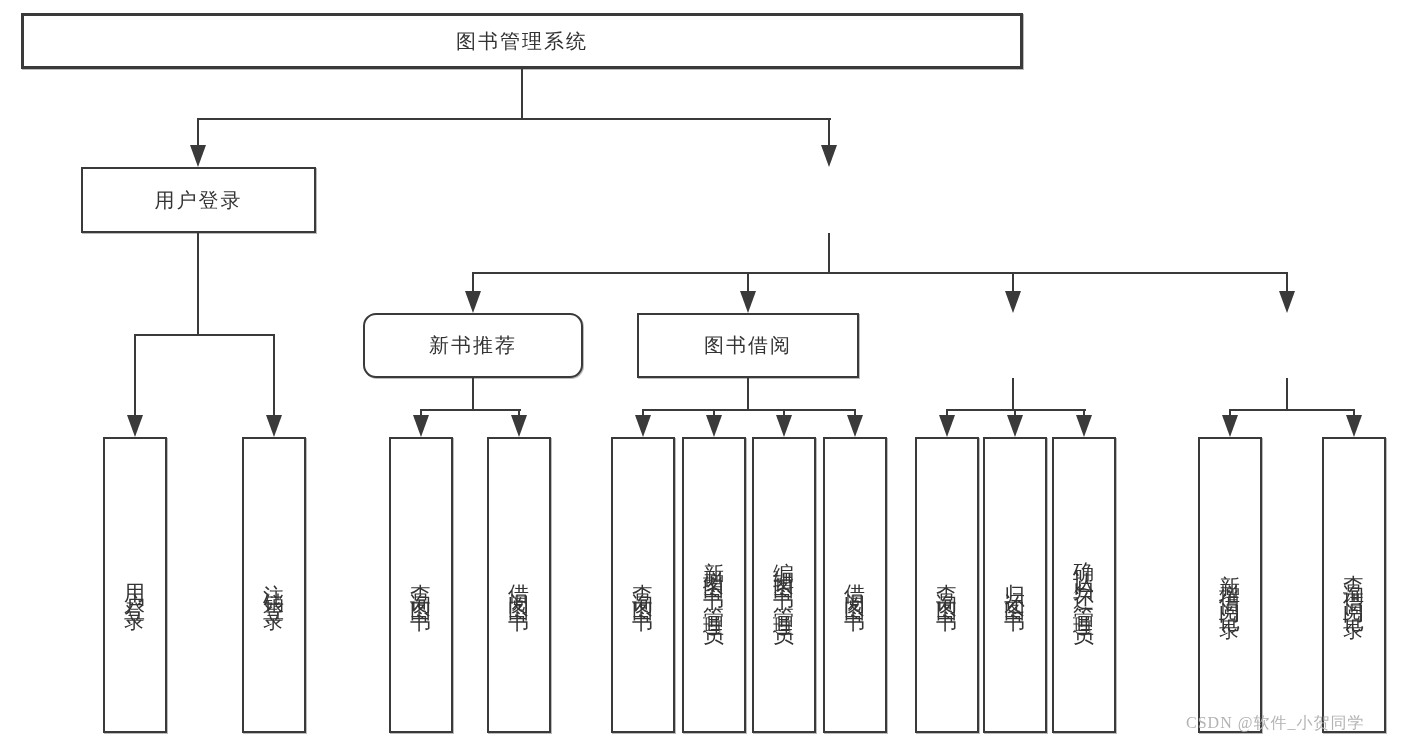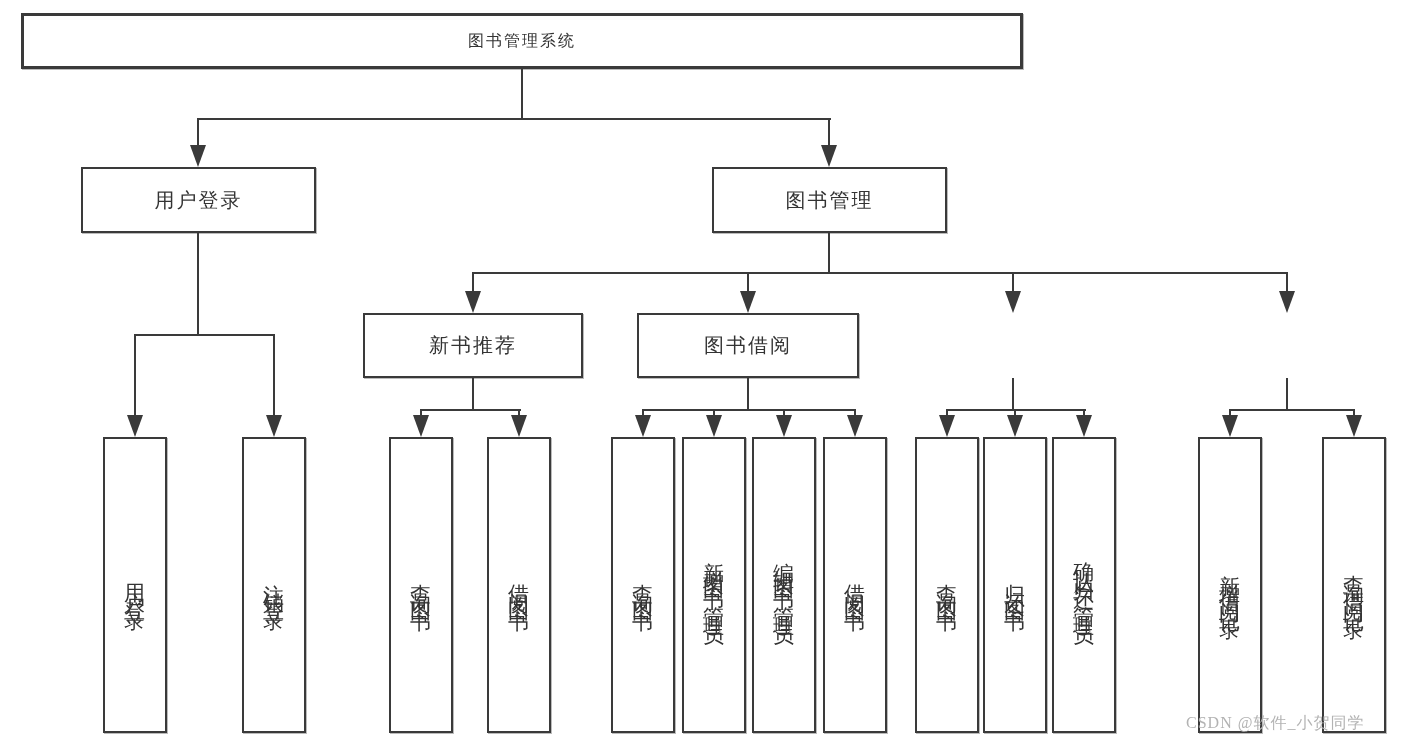--- a/index.html
+++ b/index.html
@@ -19,21 +19,21 @@
   }
   
   .box{
     position:absolute;
     background:var(--bg);
     border:2px solid var(--line);
     display:flex;align-items:center;justify-content:center;
     box-shadow:1px 1px 0 rgba(60,60,60,.35);
   }
   .hbox{font-size:20px;letter-spacing:2px;}
-  .root{border-width:3px;font-size:16px;align-items:center;}
+  .root{border-width:3px;font-size:20px;align-items:center;}
   .vbox{width:64px;top:437px;height:296px;}
   .vtext{
     writing-mode:vertical-rl;
     text-orientation:mixed;
     line-height:1;
     font-size:21px;
     letter-spacing:9px;
     white-space:nowrap;
   }
   
@@ -61,25 +61,22 @@
 
 <div class="stage">
 
   <div class="box hbox root" style="left:21px;top:13px;width:1002px;height:56px;">
     <span>图书管理系统</span>
   </div>
 
   <div class="box hbox" style="left:81px;top:167px;width:235px;height:66px;">
     <span>用户登录</span>
   </div>
-  <div class="box hbox" style="left:712px;top:167px;width:235px;height:66px;">
-    <span>图书管理</span>
-  </div>
 
-  <div class="box hbox" style="left:363px;top:313px;width:220px;height:65px;">
+  <div class="box hbox" style="left:363px;top:313px;width:220px;height:65px;border-radius:13px;">
     <span>新书推荐</span>
   </div>
   <div class="box hbox" style="left:637px;top:313px;width:222px;height:65px;text-align:right;">
     <span>图书借阅</span>
   </div>
 
   <div class="box vbox" style="left:103px;">
     <span class="vtext">用户登录</span>
   </div>
   <div class="box vbox" style="left:242px;">

